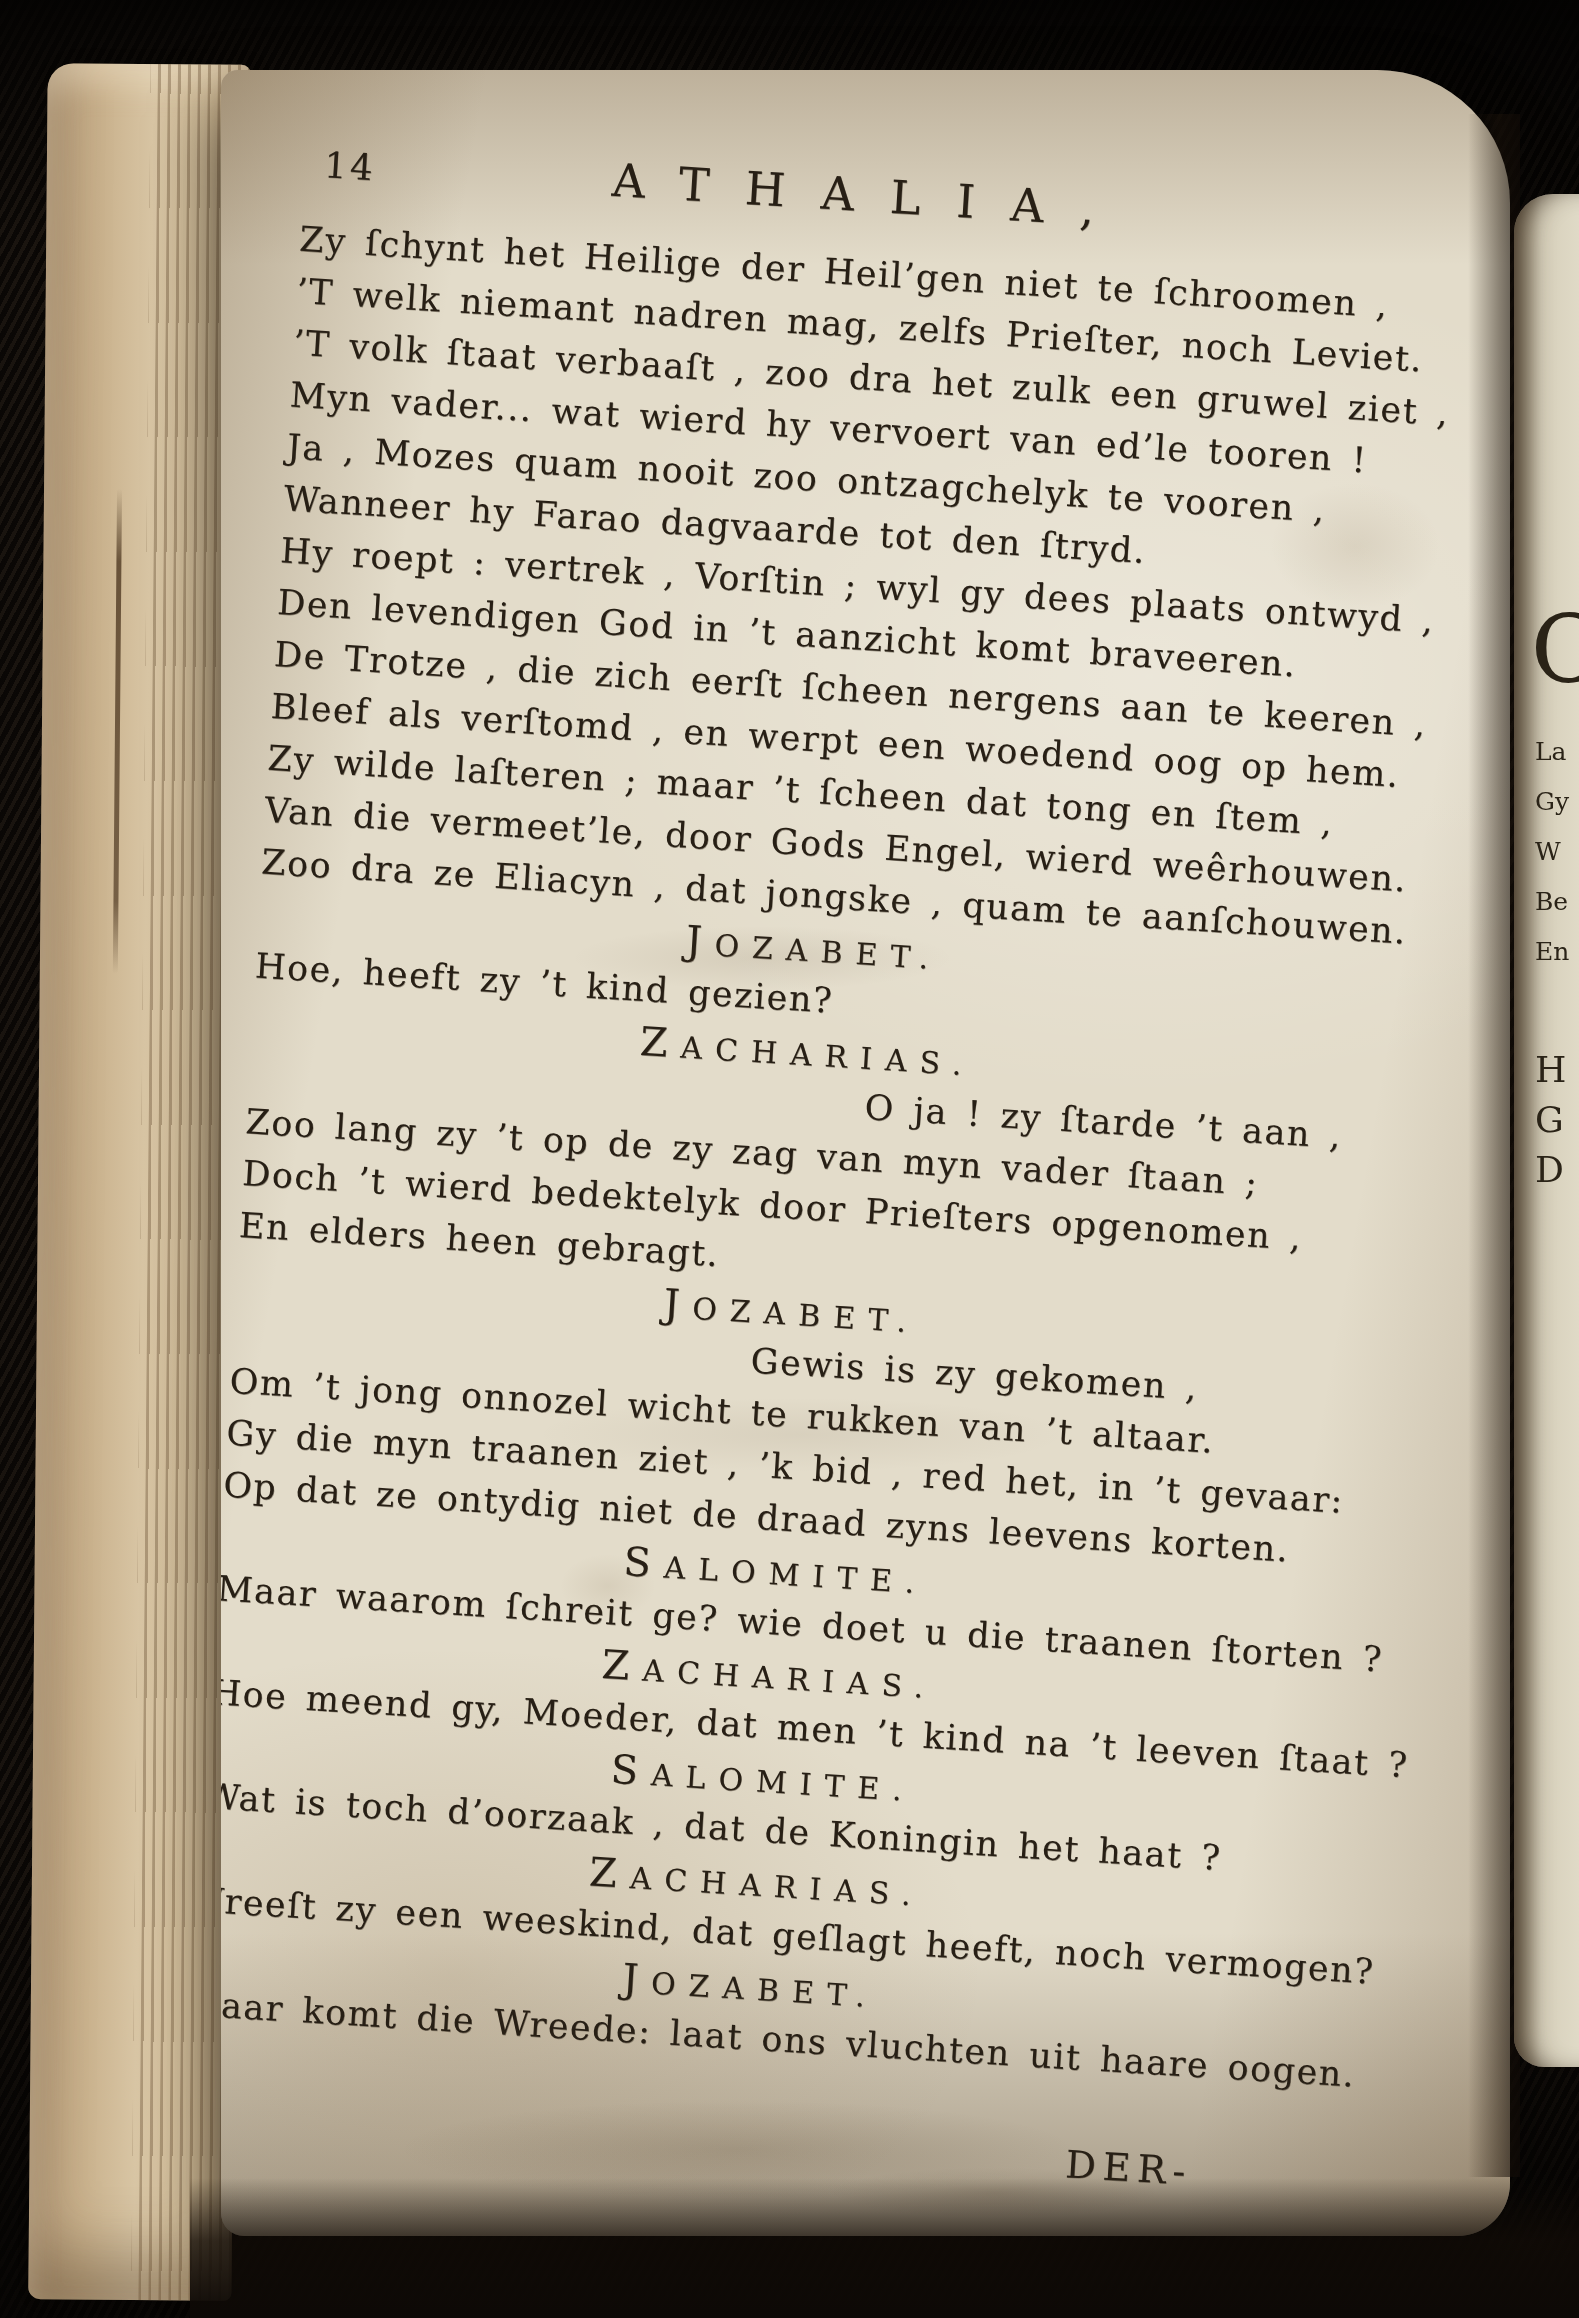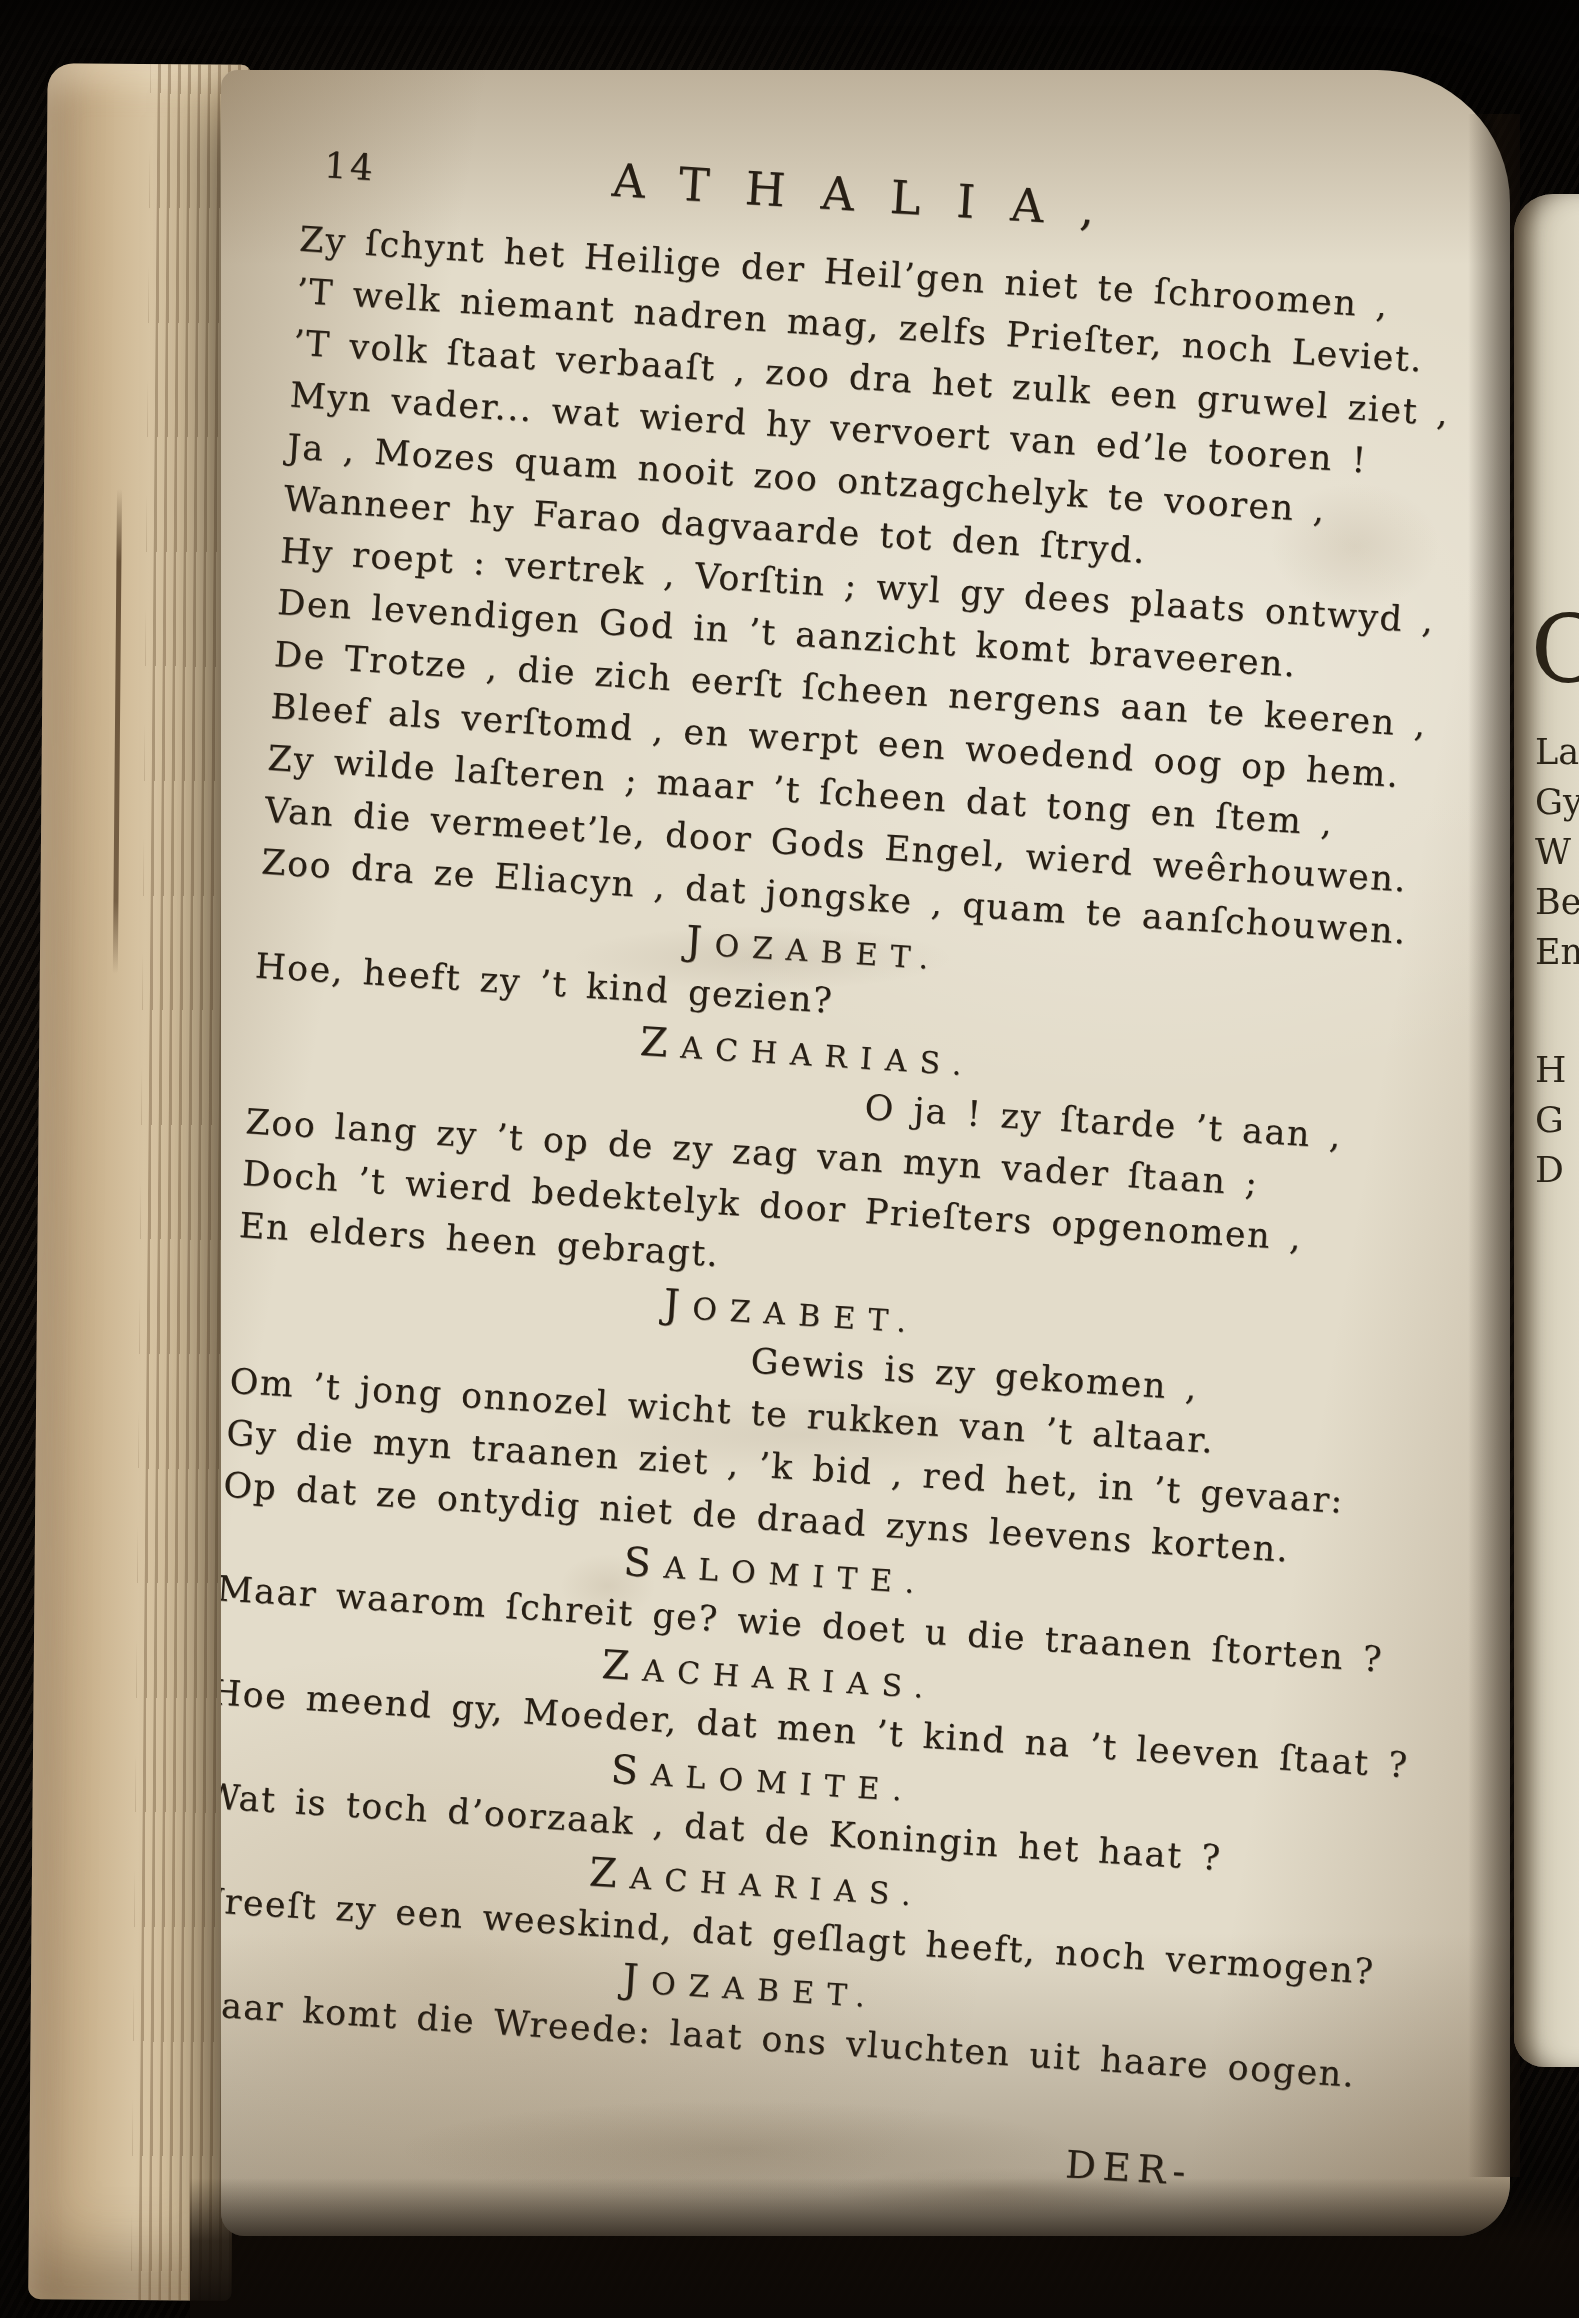--- a/index.html
+++ b/index.html
@@ -97,21 +97,21 @@
     background:linear-gradient(90deg, rgba(30,20,10,0), rgba(30,20,10,.45) 60%, rgba(16,10,6,.68));
   }
   .facing{
     position:absolute;left:1514px;top:194px;width:65px;height:1873px;
     background:linear-gradient(90deg,#b0a489 0,#d6cfba 42%,#e0dac7 100%);
     border-radius:39px 0 0 30px;
     box-shadow:inset 23px 0 27px -12px rgba(40,28,16,.8);
     overflow:hidden;color:#2a2317;
   }
   .f-drop{font-size:93px;line-height:93px;margin:410px 0 0 16.7px;}
-  .f-upper{font-size:35px;line-height:50px;margin-left:21px;}
+  .f-upper{font-size:25px;line-height:50px;margin-left:21px;}
   .f-drop + .f-upper{margin-top:30px;}
   .f-lower{font-size:36px;line-height:50px;margin-left:21px;}
   .f-upper + .f-lower{margin-top:68px;}
   
   .bottom-shadow{
     position:absolute;left:190px;top:2178px;width:1390px;height:140px;
     background:linear-gradient(180deg, rgba(18,12,7,0) 0, rgba(18,12,7,.75) 45%, #0d0906 100%);
   }
 </style>
 </head>

